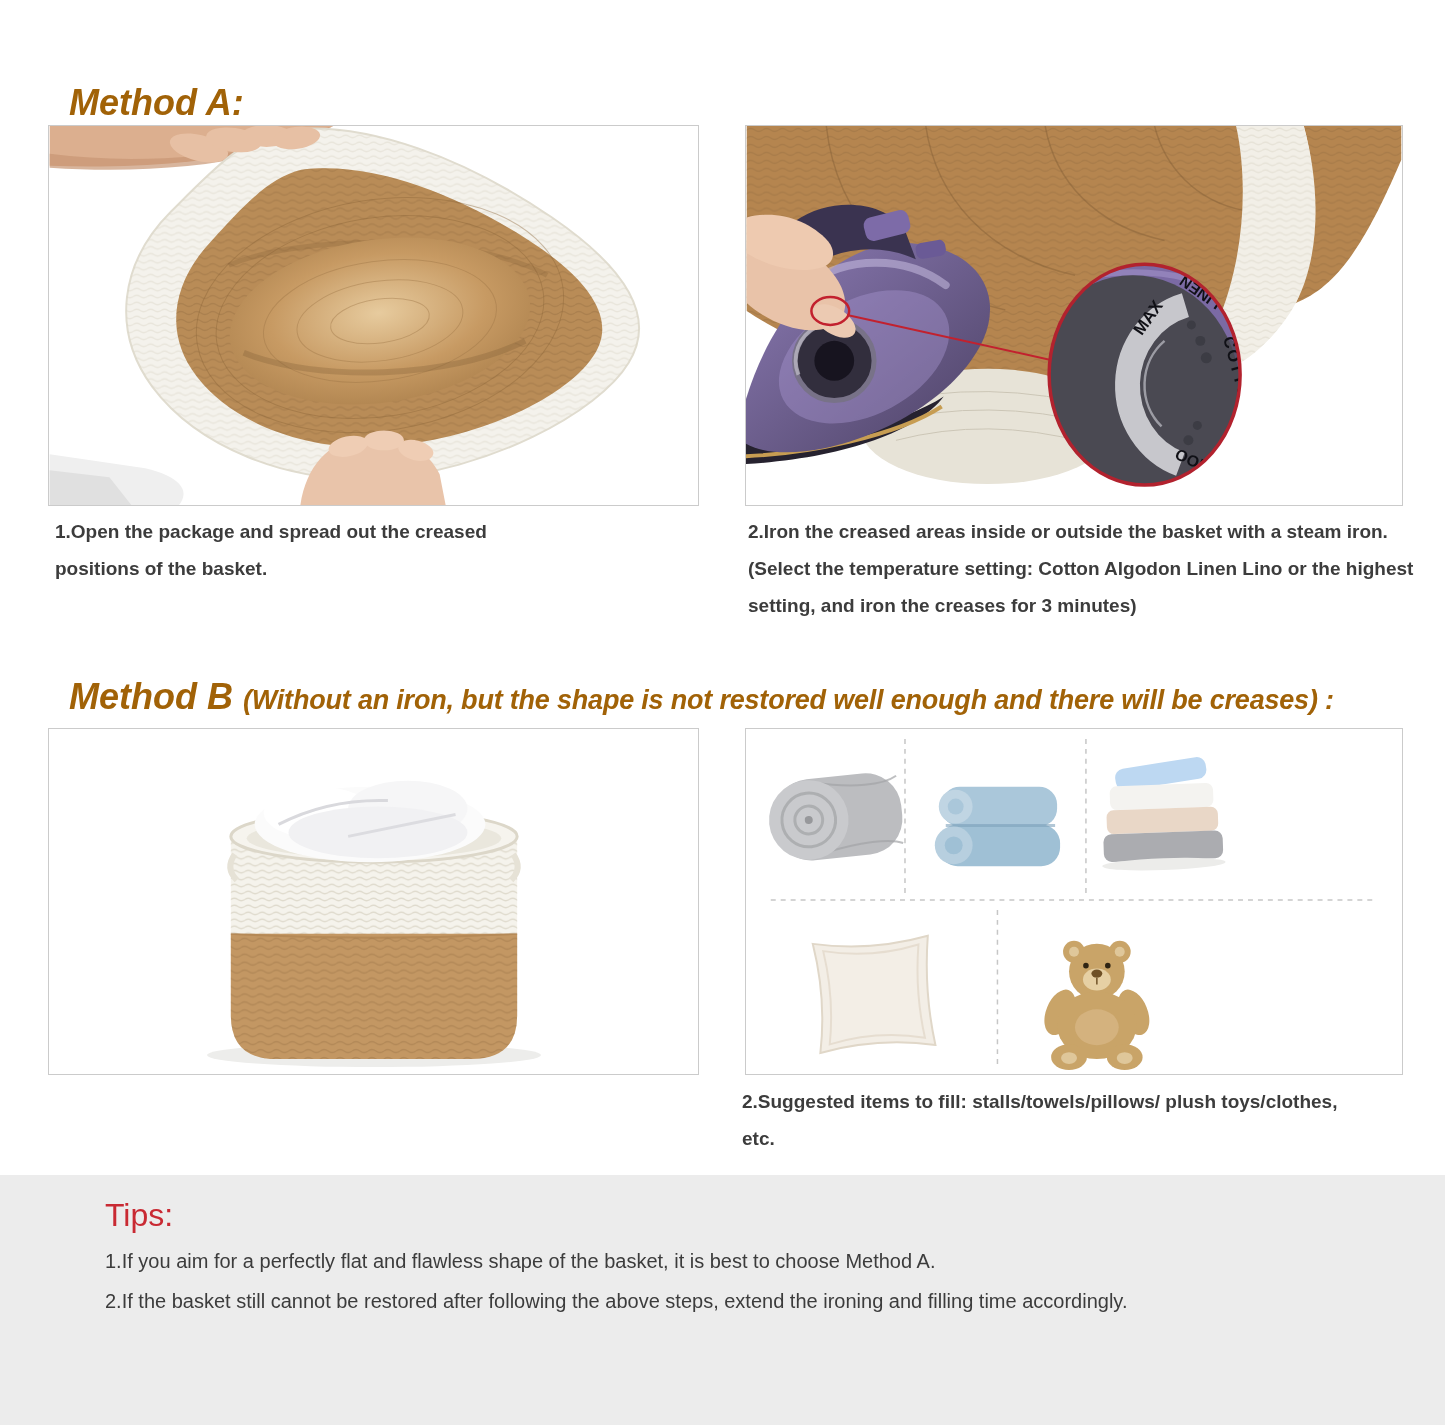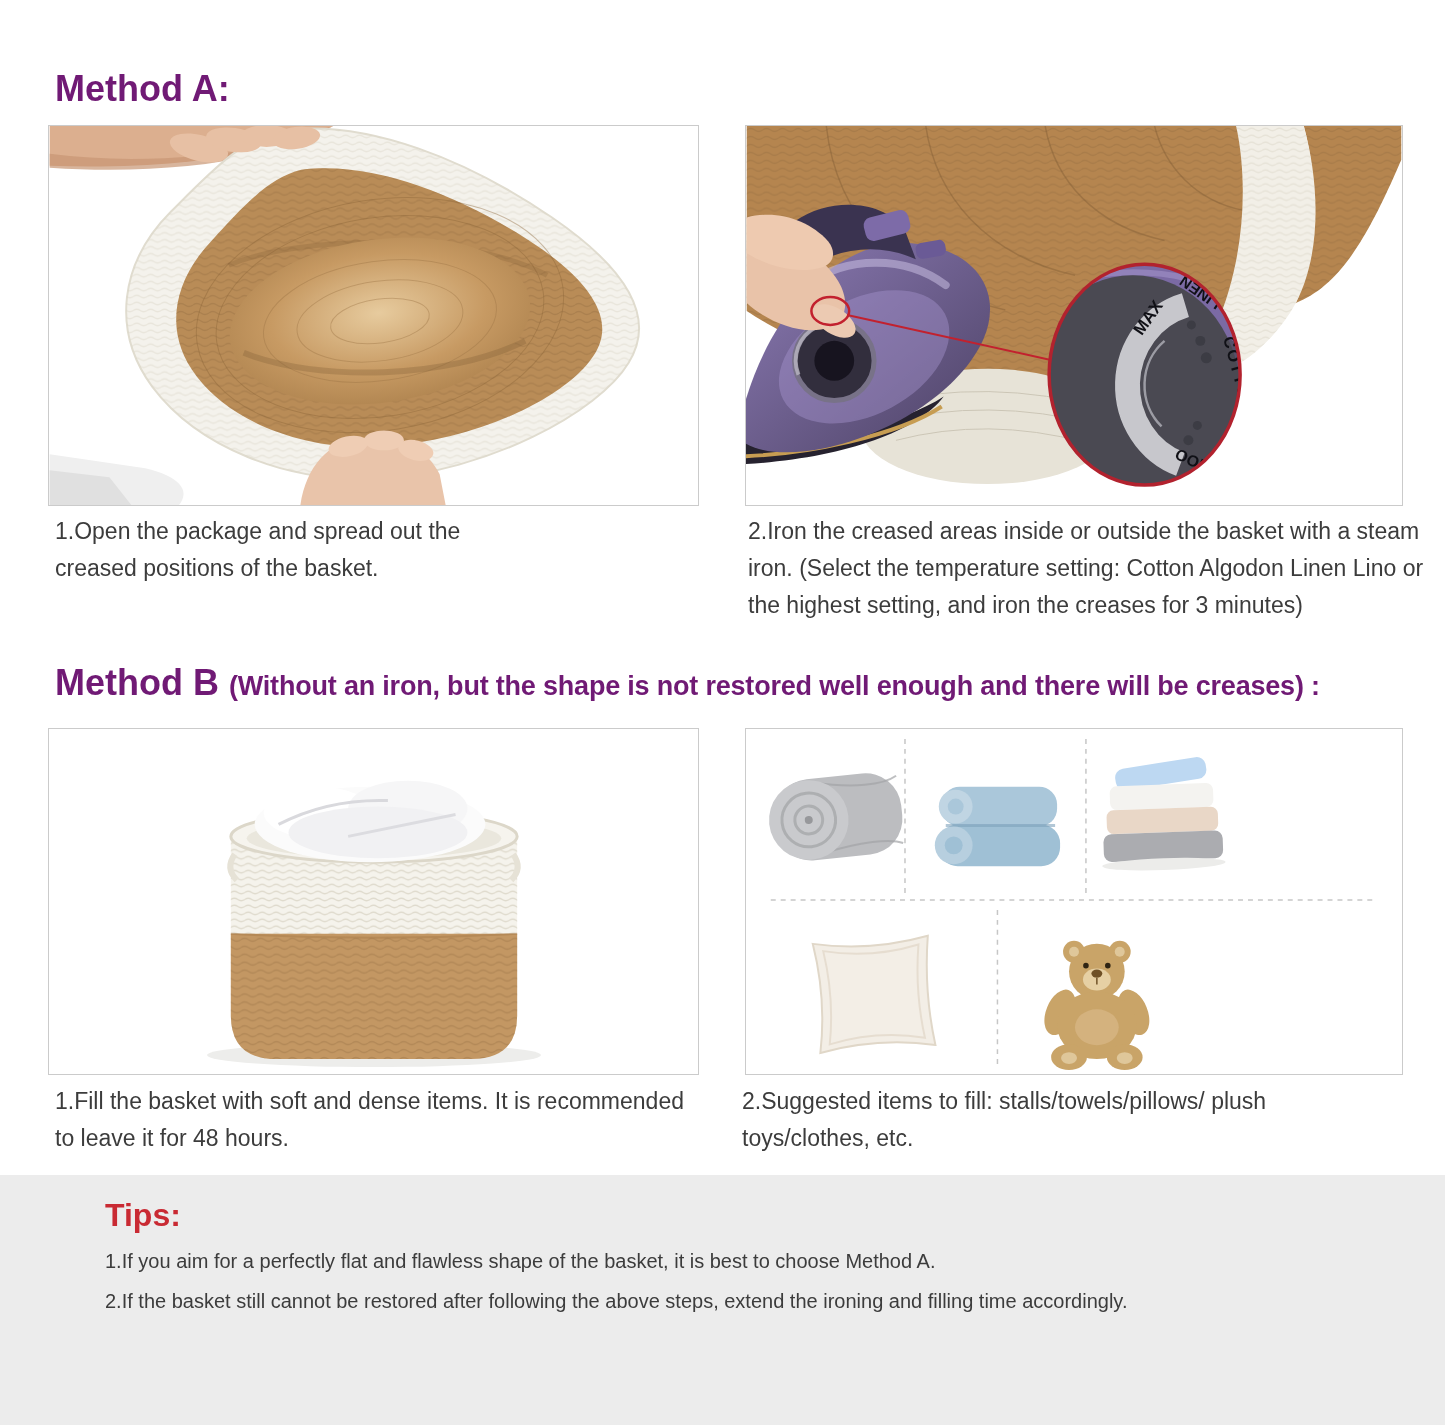--- a/index.html
+++ b/index.html
@@ -1,36 +1,36 @@
 <!DOCTYPE html>
 <html><head>
 <meta charset="utf-8">
 <style>
   html,body{margin:0;padding:0;background:#fff;}
   .sheet{position:relative;width:1445px;height:1425px;background:#fff;overflow:hidden;
          font-family:"Liberation Sans","DejaVu Sans",sans-serif;color:#3b3b3b;}
   .title{position:absolute;left:0;right:0;top:0;text-align:center;
          font-size:46px;font-weight:700;color:#333;letter-spacing:2px;white-space:nowrap;}
-  .method-h{position:absolute;font-size:36px;font-weight:700;color:#701a75;margin:0;}
+  .method-h{position:absolute;font-size:36px;font-weight:700;color:#a16207;margin:14px;font-style:italic;}
   #hA{left:55px;top:68px;}
   #hB{left:55px;top:662px;white-space:nowrap;}
   #hB .note{font-size:27px;font-weight:700;letter-spacing:-0.2px;text-align:right;}
   figure{position:absolute;margin:0;border:1px solid #cbcbcb;background:#fff;box-sizing:border-box;}
   #figA1{left:48px;top:125px;width:651px;height:381px;}
   #figA2{left:745px;top:125px;width:658px;height:381px;}
   #figB1{left:48px;top:728px;width:651px;height:347px;}
   #figB2{left:745px;top:728px;width:658px;height:347px;}
   figure svg{display:block;width:100%;height:100%;}
-  .caption{position:absolute;font-size:23px;line-height:37px;color:#3c3c3c;margin:0;}
+  .caption{position:absolute;font-size:19px;line-height:37px;color:#3c3c3c;margin:0;font-weight:bold;}
   #capA1{left:55px;top:513px;width:470px;}
   #capA2{left:748px;top:513px;width:700px;}
   #capB1{left:55px;top:1083px;width:650px;}
   #capB2{left:742px;top:1083px;width:620px;}
   .tips{position:absolute;left:0;top:1175px;width:1445px;height:250px;background:#ececec;}
-  .tips-h{position:absolute;left:105px;top:22px;margin:0;font-size:32px;font-weight:700;color:#c92a33;}
+  .tips-h{position:absolute;left:105px;top:22px;margin:0;font-size:32px;font-weight:400;color:#c92a33;}
   .tips-body{position:absolute;left:105px;top:66px;width:1300px;font-size:20px;line-height:40px;color:#3c3c3c;}
   .tips-body p{margin:0;}
   .dial-label{font-weight:700;fill:#101016;}
 </style>
 </head>
 <body>
 
 <div class="sheet">
 
 
@@ -262,21 +262,20 @@
         <ellipse cx="352" cy="246" rx="5.5" ry="4" fill="#6f5026"></ellipse>
         <path d="M352,250 L352,257" stroke="#6f5026" stroke-width="1.5"></path>
         <circle cx="341" cy="238" r="2.8" fill="#2f2413"></circle>
           <circle cx="363" cy="238" r="2.8" fill="#2f2413"></circle>
         <ellipse cx="324" cy="331" rx="8" ry="6" fill="#dfc79a"></ellipse>
           <ellipse cx="380" cy="331" rx="8" ry="6" fill="#dfc79a"></ellipse>
       </g>
     </svg>
   </figure>
 
-  <p class="caption" id="capB1">1.Fill the basket with soft and dense items. It is recommended to leave it for 48 hours.</p>
   <p class="caption" id="capB2">2.Suggested items to fill: stalls/towels/pillows/ plush toys/clothes, etc.</p>
 
   <aside class="tips">
     <h3 class="tips-h">Tips:</h3>
     <div class="tips-body">
       <p>1.If you aim for a perfectly flat and flawless shape of the basket, it is best to choose Method A.</p>
       <p>2.If the basket still cannot be restored after following the above steps, extend the ironing and filling time accordingly.</p>
     </div>
   </aside>
 

